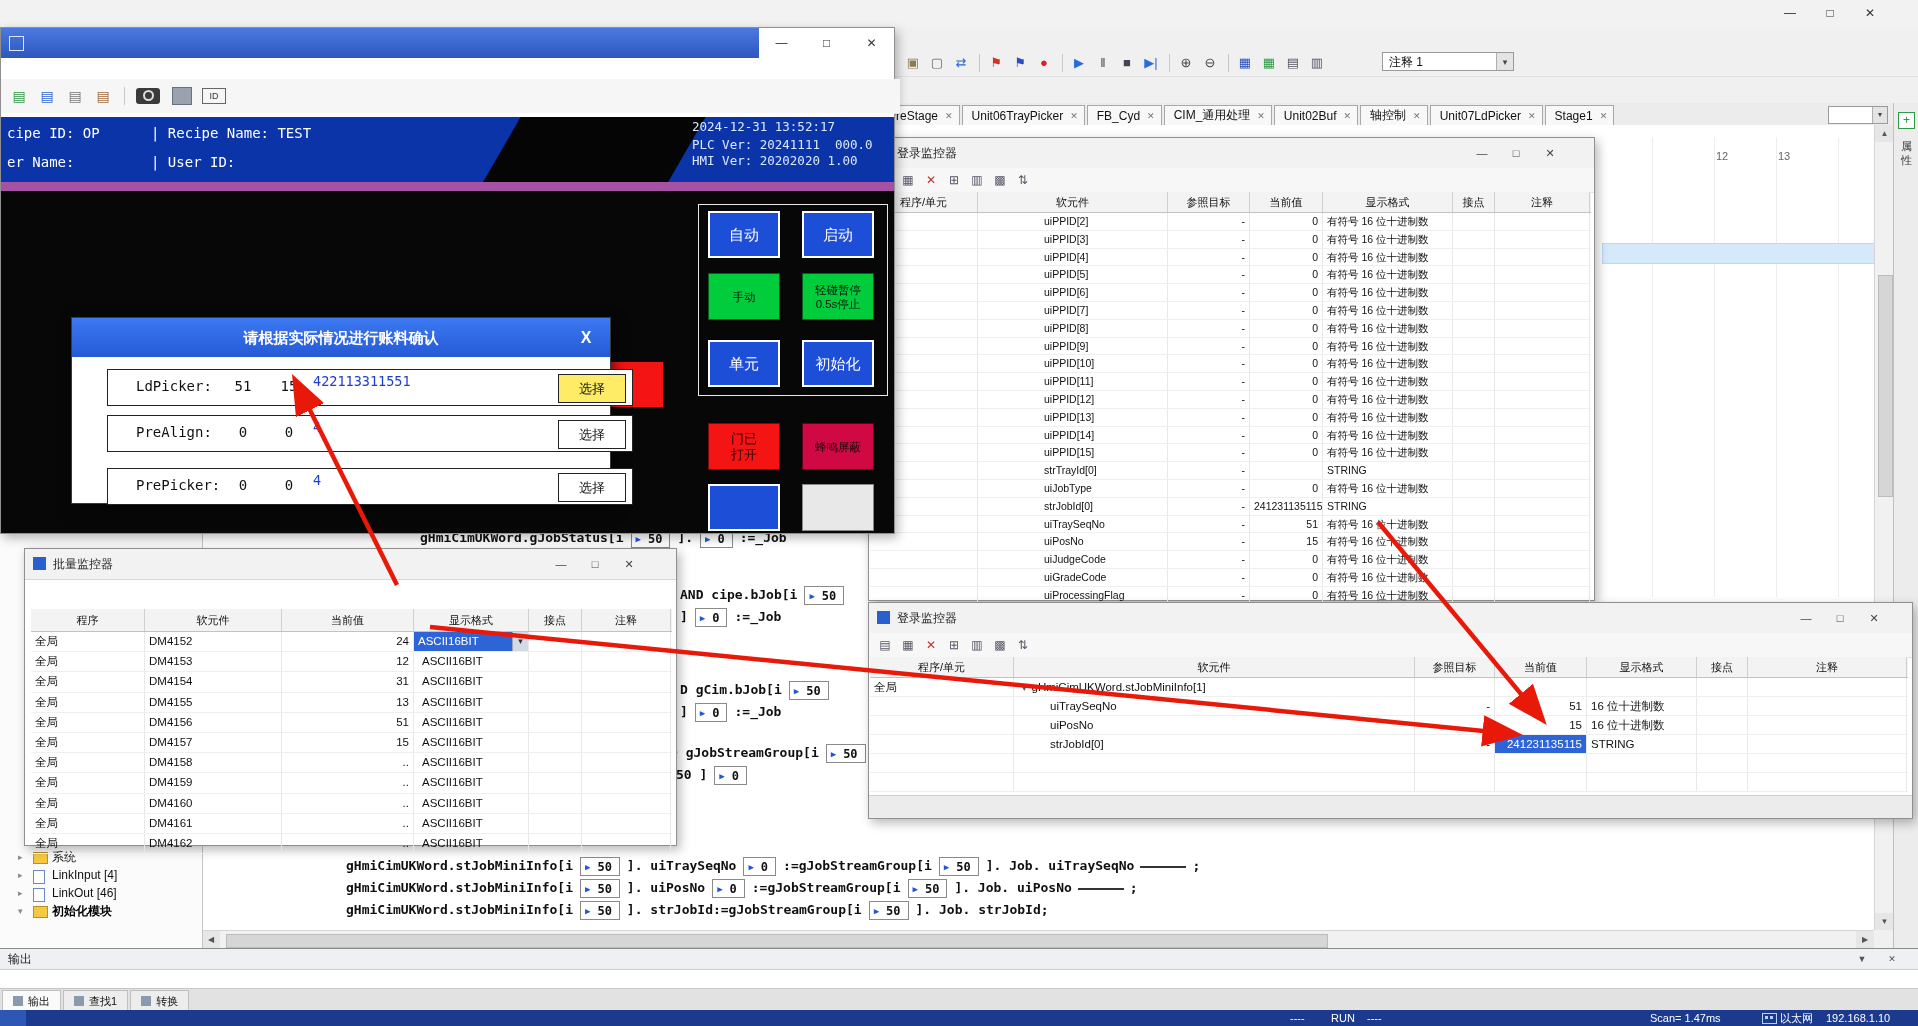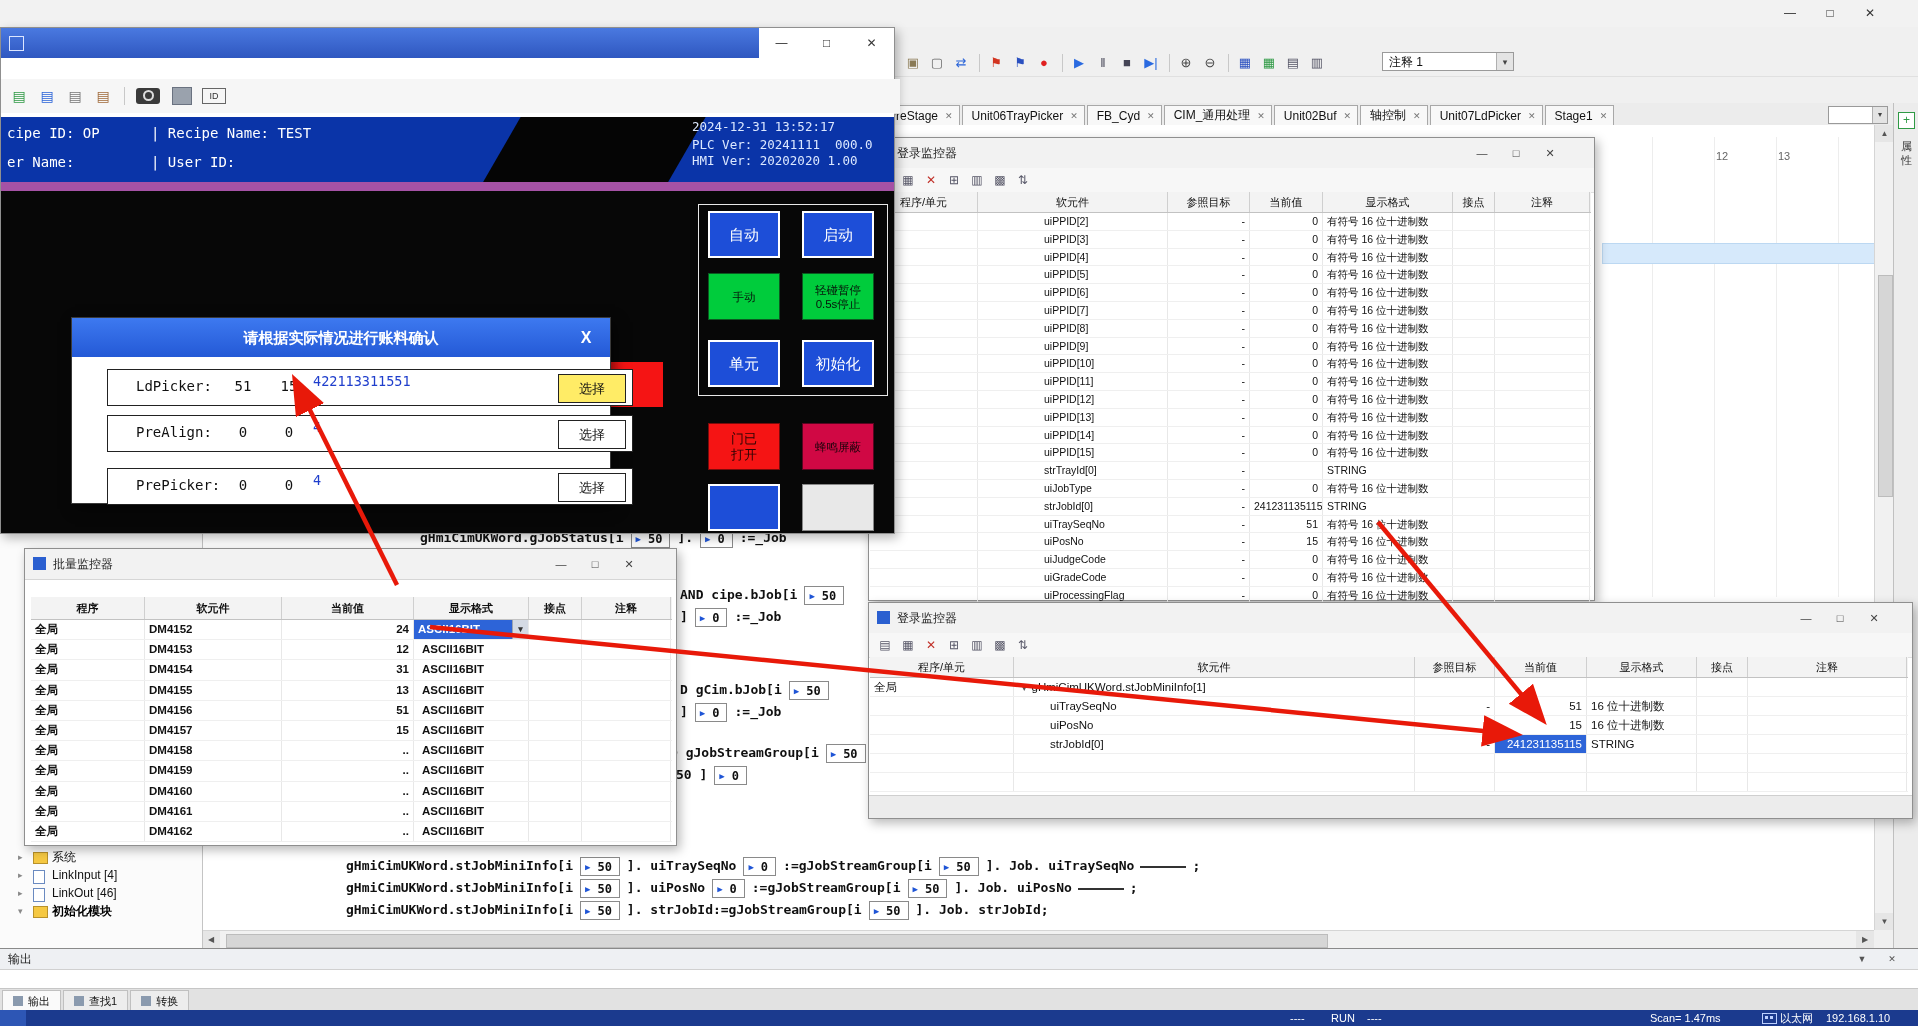--- a/index.html
+++ b/index.html
@@ -154,21 +154,21 @@
   .dlg-btn-y{background:#ffec66;}
   
   #monitor1{left:868px;top:137px;width:725px;height:462px;z-index:10;}
   #monitor1 .wctrls{left:596px;}
   #monitor1-table{left:1px;top:54px;width:721px;font-size:10.5px;}
   #monitor2{left:868px;top:602px;width:1043px;height:215px;z-index:11;}
   #monitor2 .wctrls{left:920px;}
   #monitor2-table{left:1px;top:54px;width:1038px;font-size:11.5px;}
   #batch{left:24px;top:548px;width:651px;height:296px;z-index:12;}
   #batch .wctrls{left:519px;}
-  #batch-table{left:6px;top:48px;width:641px;font-size:11.5px;font-weight:bold;}
+  #batch-table{left:6px;top:60px;width:641px;font-size:11.5px;}
   #batch .mhead{height:22px;line-height:22px;}
   
   #arrows{position:absolute;left:0;top:0;z-index:40;pointer-events:none;}
 </style>
 </head>
 <body>
 
 <div id="screen">
 
   <div id="titlebar">

